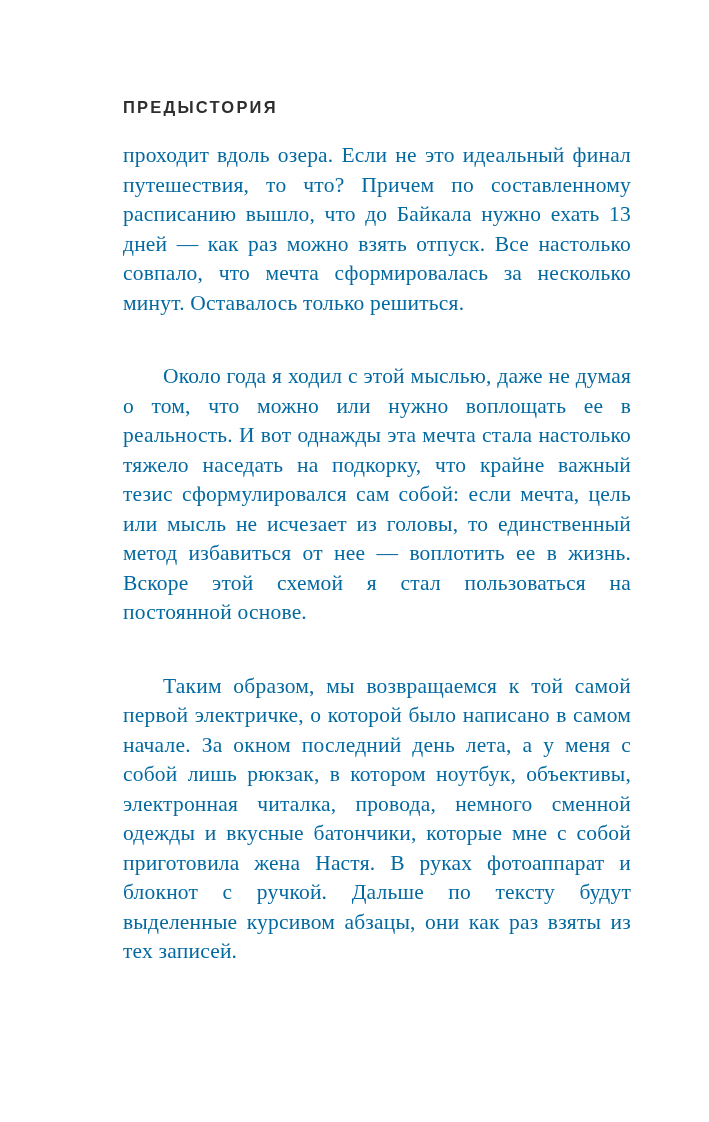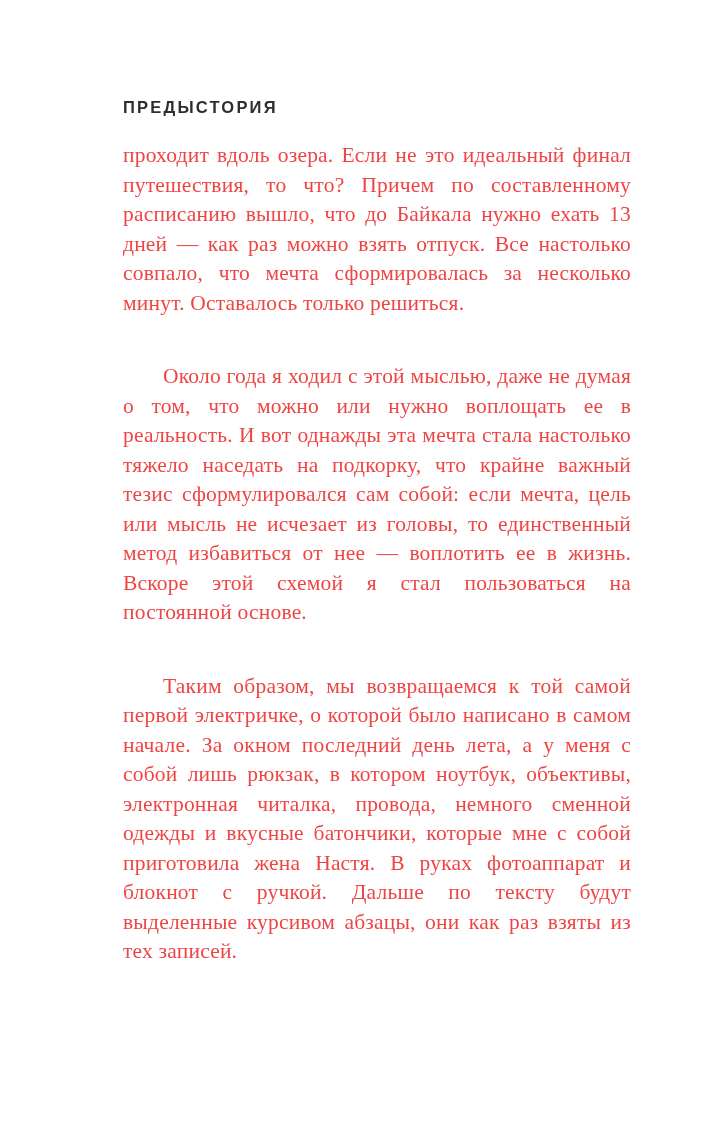--- a/index.html
+++ b/index.html
@@ -26,21 +26,21 @@
     font-weight: 600;
     letter-spacing: 2.2px;
     color: #2e2e2e;
     text-transform: uppercase;
     margin: 0 0 24px 0;
   }
   .body-text {
     font-family: "Liberation Serif", "DejaVu Serif", serif;
     font-size: 21.5px;
     line-height: 29.5px;
-    color: #ef4444;
+    color: #0369a1;
     text-align: justify;
     letter-spacing: 0.2px;
   }
   .body-text p {
     margin: 0;
     hyphens: auto;
     -webkit-hyphens: auto;
   }
   .body-text p.indented {
     text-indent: 40px;

